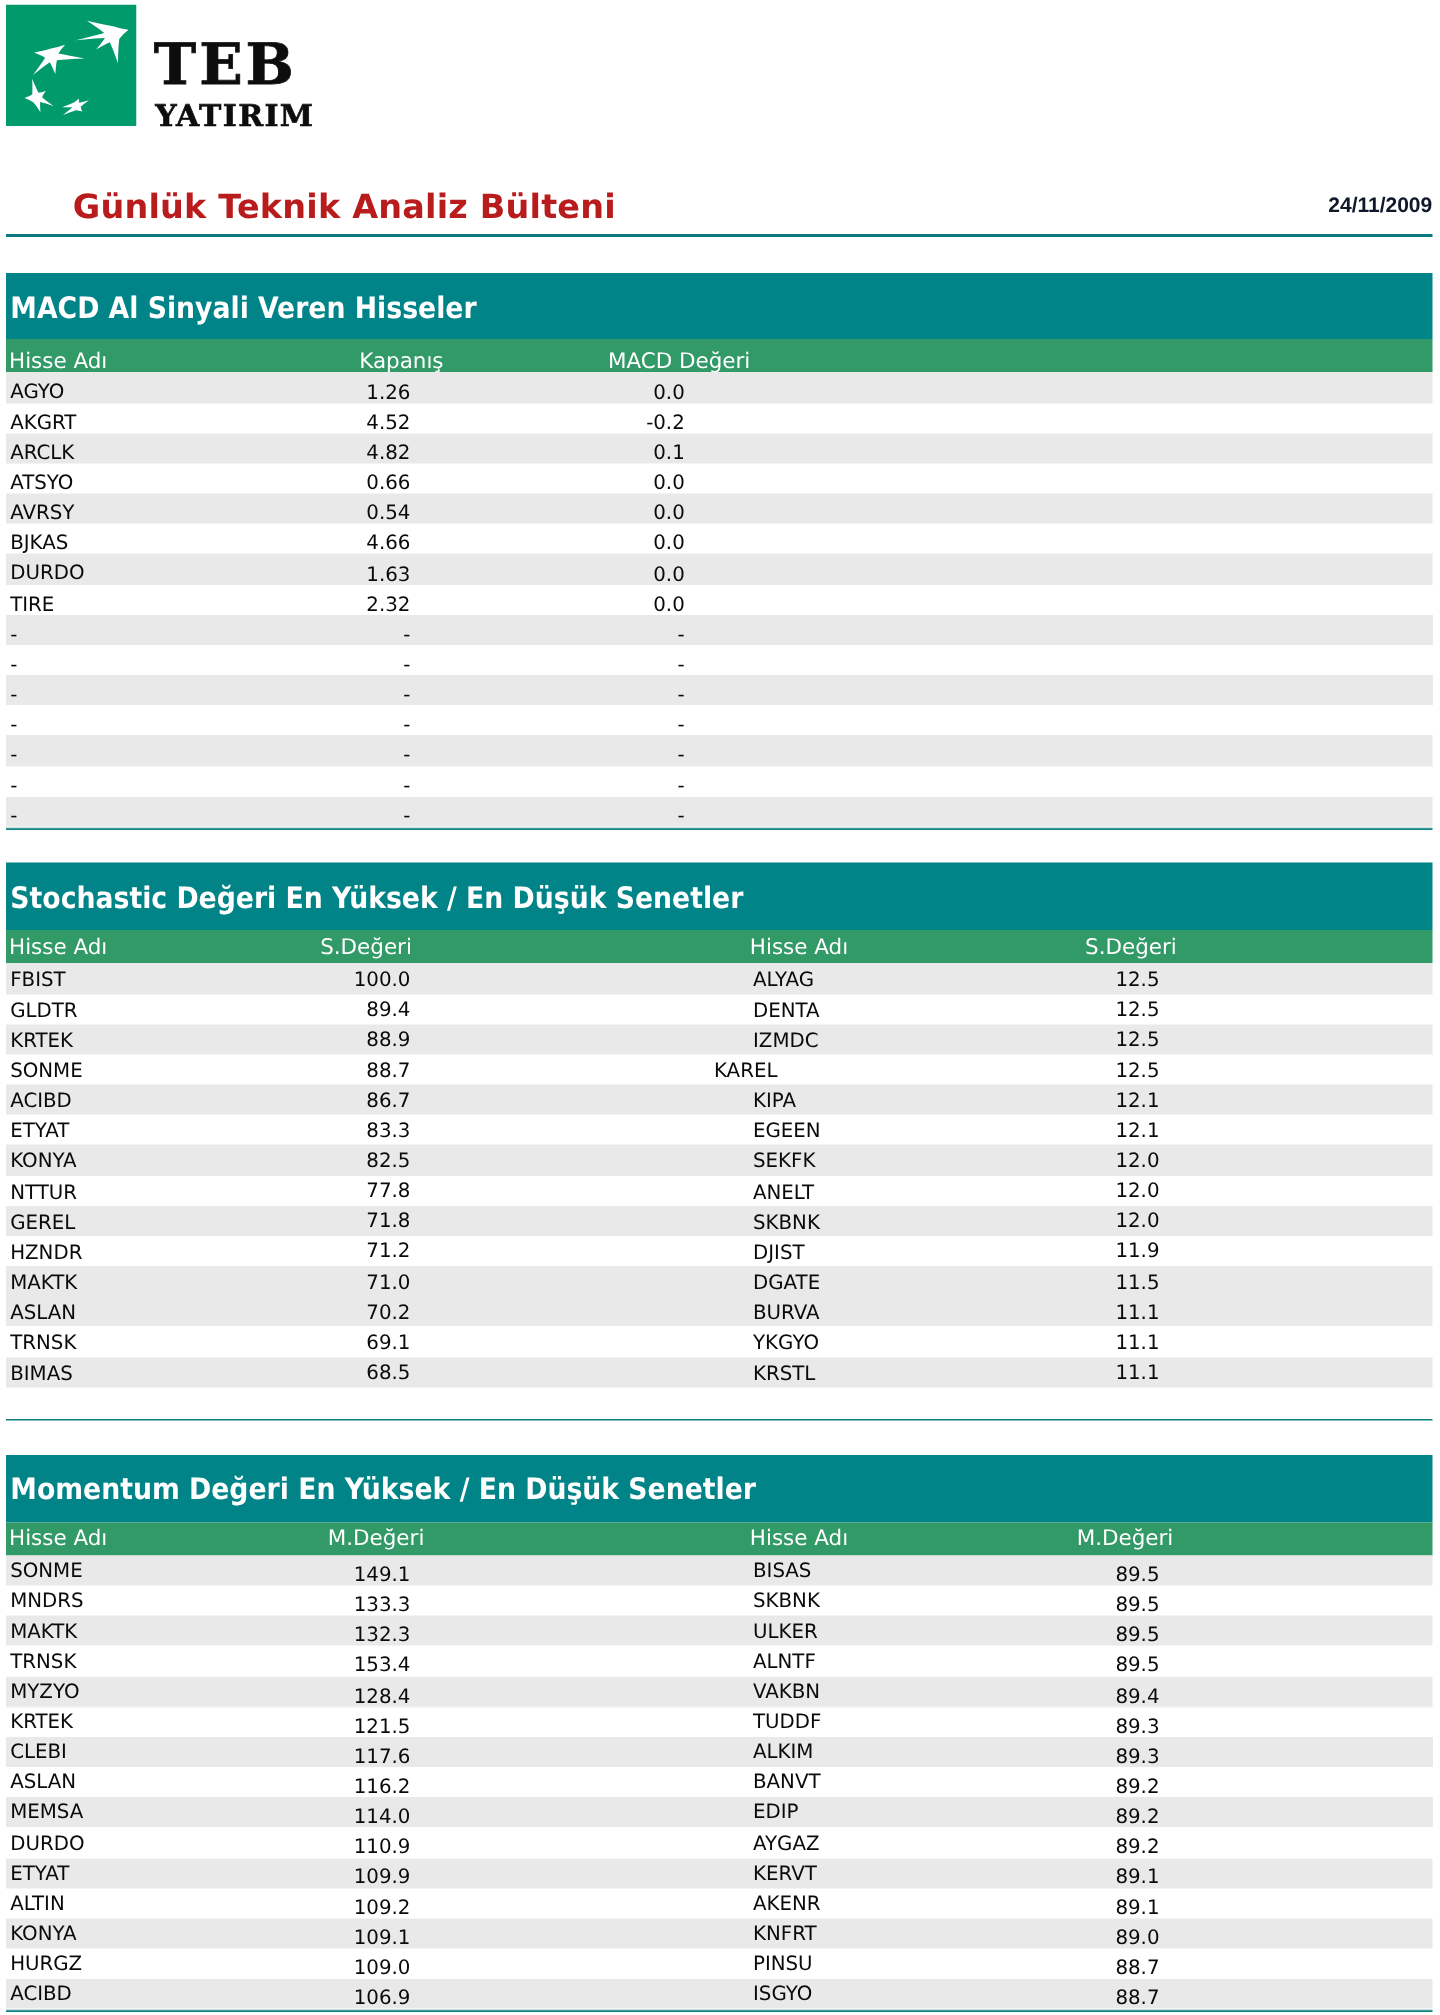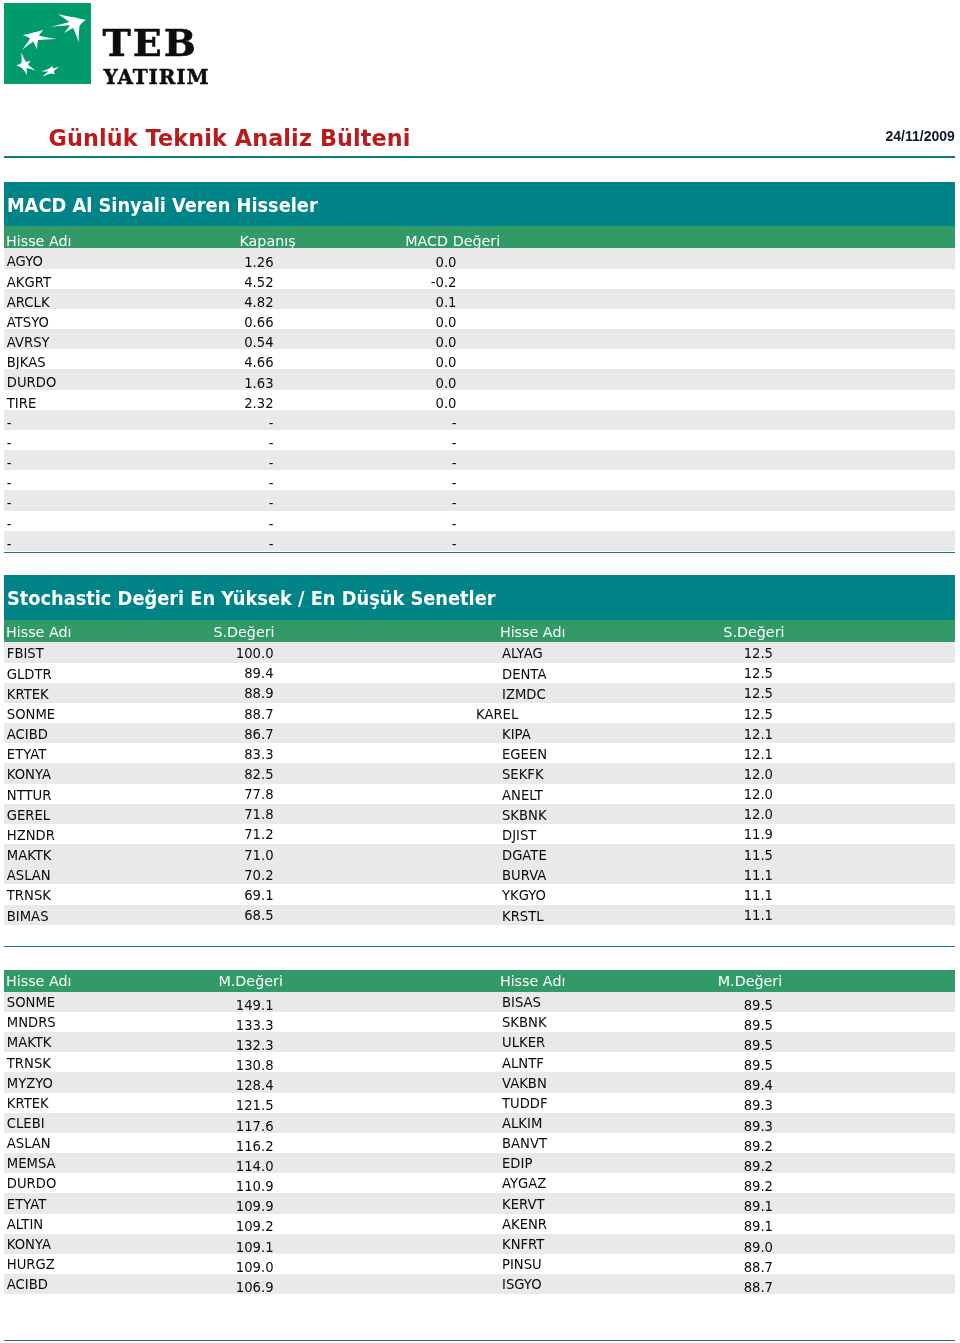--- a/index.html
+++ b/index.html
@@ -247,20 +247,23 @@
       </div>
       <div class="row odd" style="height:20.17px">
         <span class="nm" style="left:2.8px;top:6.00px">BIMAS</span>
         <span class="vl" style="left:0;top:5.60px;width:269.6px">68.5</span>
         <span class="nm" style="left:498.0px;top:6.00px">KRSTL</span>
         <span class="vl" style="left:0;top:5.60px;width:769.0px">11.1</span>
       </div>
     </div>
   </div>
   <div class="section" style="top:969.50px">
+    <div class="sec-title" style="height:45.20px">
+      <span style="top:15.70px">Momentum Değeri En Yüksek / En Düşük Senetler</span>
+    </div>
     <div class="sec-head" style="height:22.30px">
       <span style="left:2.0px;top:5.70px">Hisse Adı</span>
       <span style="left:0;top:5.70px;width:278.9px;text-align:right">M.Değeri</span>
       <span style="left:495.9px;top:5.70px">Hisse Adı</span>
       <span style="left:0;top:5.70px;width:778.2px;text-align:right">M.Değeri</span>
     </div>
     <div class="rows">
       <div class="row odd" style="height:20.17px">
         <span class="nm" style="left:2.8px;top:5.25px">SONME</span>
         <span class="vl" style="left:0;top:7.90px;width:269.6px">149.1</span>
@@ -274,21 +277,21 @@
         <span class="vl" style="left:0;top:7.90px;width:769.0px">89.5</span>
       </div>
       <div class="row odd" style="height:20.17px">
         <span class="nm" style="left:2.8px;top:5.25px">MAKTK</span>
         <span class="vl" style="left:0;top:7.90px;width:269.6px">132.3</span>
         <span class="nm" style="left:498.0px;top:5.25px">ULKER</span>
         <span class="vl" style="left:0;top:7.90px;width:769.0px">89.5</span>
       </div>
       <div class="row" style="height:20.17px">
         <span class="nm" style="left:2.8px;top:5.25px">TRNSK</span>
-        <span class="vl" style="left:0;top:7.90px;width:269.6px">130.8</span>
+        <span class="vl" style="left:0;top:7.90px;width:269.6px">153.4</span>
         <span class="nm" style="left:498.0px;top:5.25px">ALNTF</span>
         <span class="vl" style="left:0;top:7.90px;width:769.0px">89.5</span>
       </div>
       <div class="row odd" style="height:20.17px">
         <span class="nm" style="left:2.8px;top:5.25px">MYZYO</span>
         <span class="vl" style="left:0;top:7.90px;width:269.6px">128.4</span>
         <span class="nm" style="left:498.0px;top:5.25px">VAKBN</span>
         <span class="vl" style="left:0;top:7.90px;width:769.0px">89.4</span>
       </div>
       <div class="row" style="height:20.17px">

